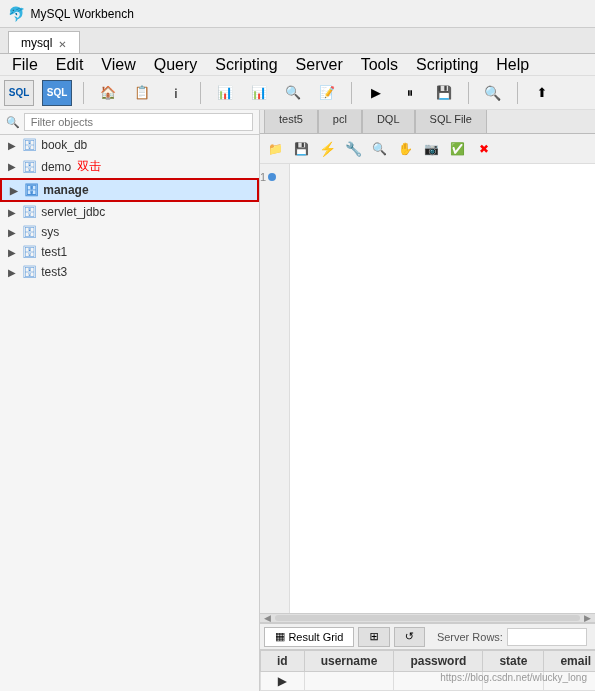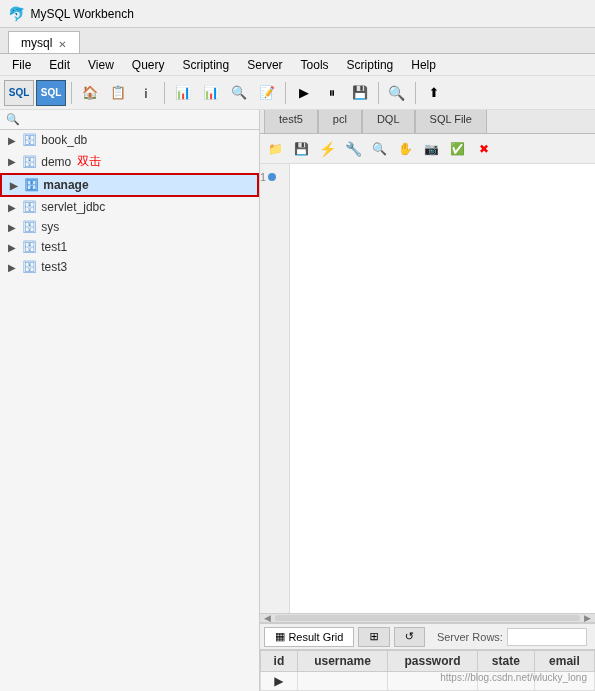--- a/index.html
+++ b/index.html
@@ -54,34 +54,34 @@
       background: #f0f0f0;
       height: 22px;
       display: flex;
       align-items: center;
       padding: 0 4px;
       border-bottom: 1px solid #ddd;
       gap: 2px;
     }
     .menu-item {
       padding: 2px 8px;
-      font-size: 12px;
+      font-size: 16px;
       cursor: pointer;
       color: #000;
     }
 
     
     #toolbar {
       background: #f0f0f0;
       height: 34px;
       display: flex;
       align-items: center;
       padding: 2px 4px;
       border-bottom: 1px solid #ddd;
-      gap: 2px;
+      gap: 8px;
     }
     .tool-btn {
       width: 26px;
       height: 26px;
       display: flex;
       align-items: center;
       justify-content: center;
       border: 1px solid transparent;
       cursor: pointer;
       font-size: 13px;
@@ -357,21 +357,21 @@
       overflow: auto;
     }
     #result-table {
       width: 100%;
       border-collapse: collapse;
       font-size: 12px;
     }
     #result-table thead th {
       background: #e8e8e8;
       border: 1px solid #ccc;
-      padding: 3px 10px;
+      padding: 3px 16px;
       font-weight: bold;
       color: #333;
       text-align: center;
       white-space: nowrap;
     }
     #result-table tbody td {
       border: 1px solid #ddd;
       padding: 2px 8px;
       color: #555;
       white-space: nowrap;
@@ -450,20 +450,21 @@
   <div class="tool-btn" style="font-size:14px;">🔍</div>
   <div class="tool-separator"></div>
   <div class="tool-btn">⬆</div>
 </div>
 
 <div id="main">
 
   <div id="navigator">
     <div id="filter-box">
       <span class="filter-icon">🔍</span>
+      <input id="filter-input" type="text" placeholder="Filter objects" style="">
     </div>
     <div id="schema-tree">
 
       <div class="tree-item">
         <span class="arrow">▶</span>
         <span class="db-icon">🗄</span>
         <span>book_db</span>
       </div>
 
       <div class="tree-item">

